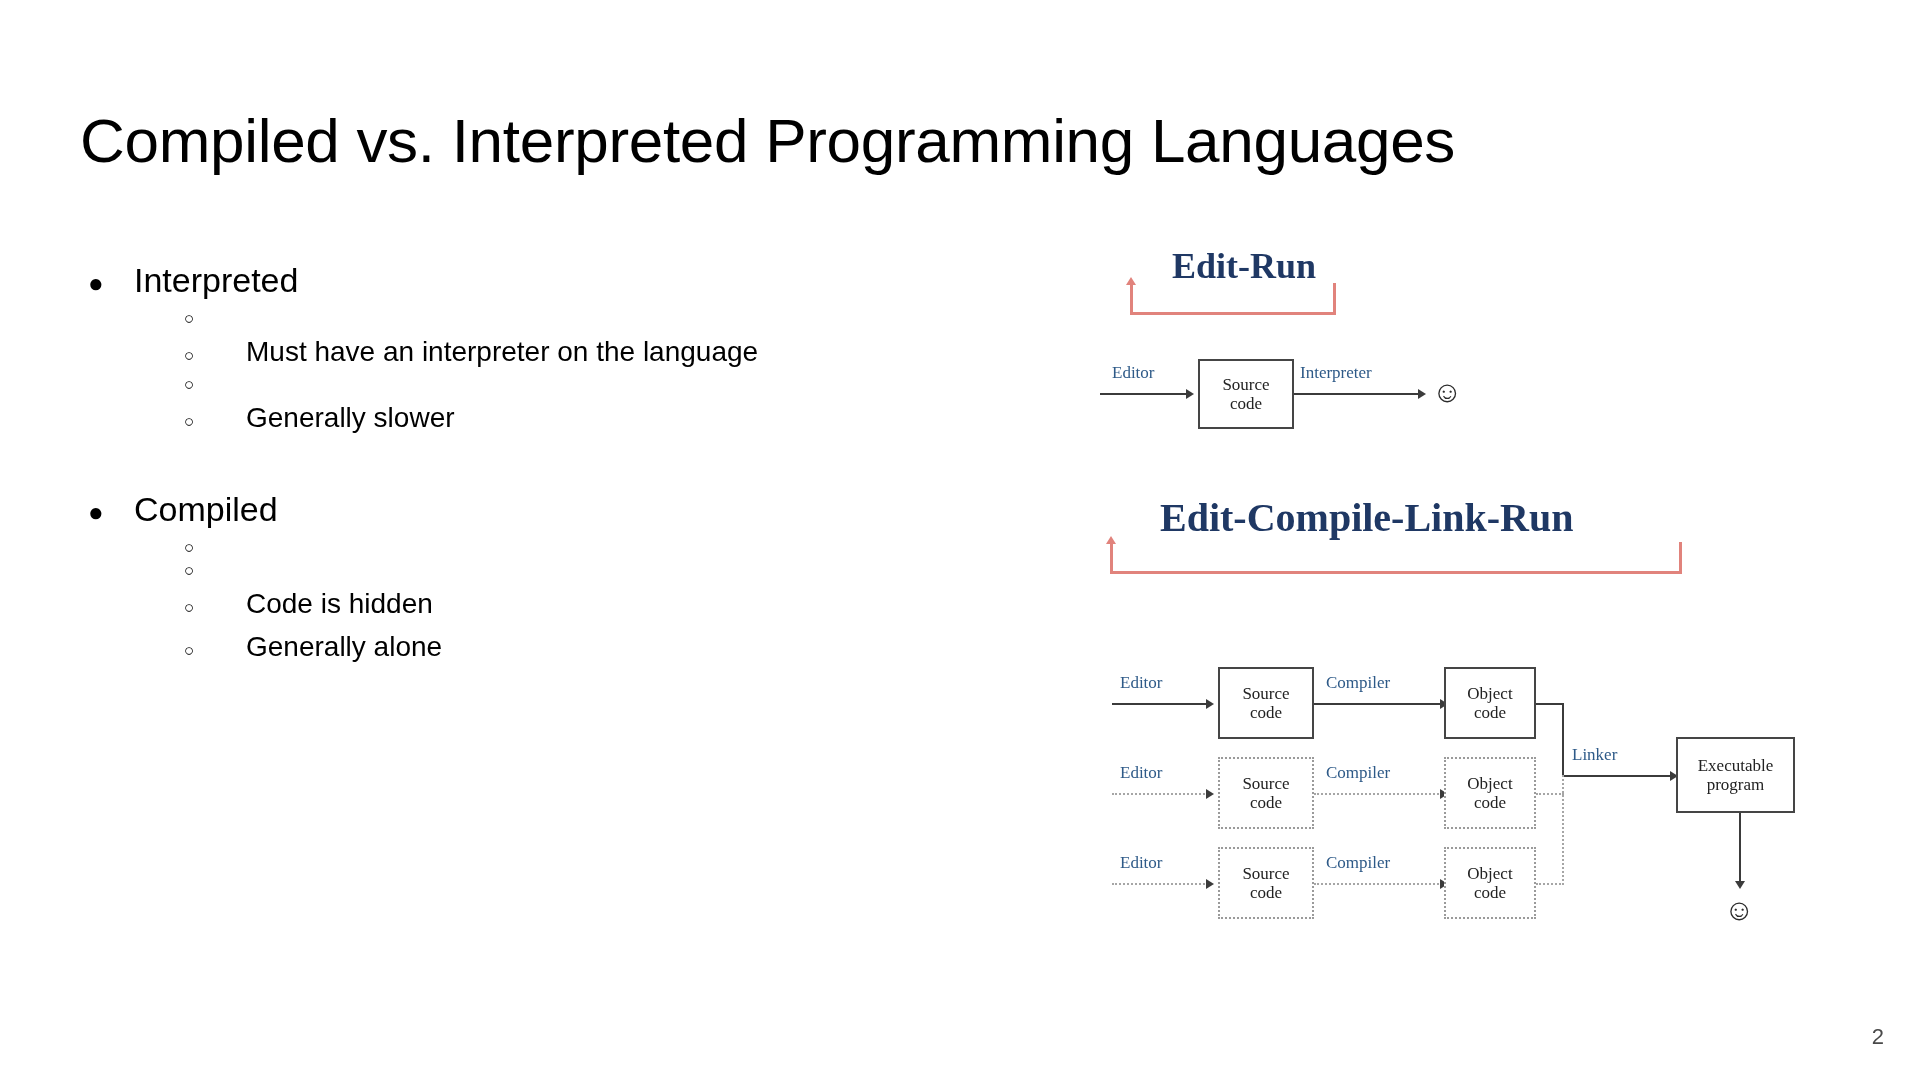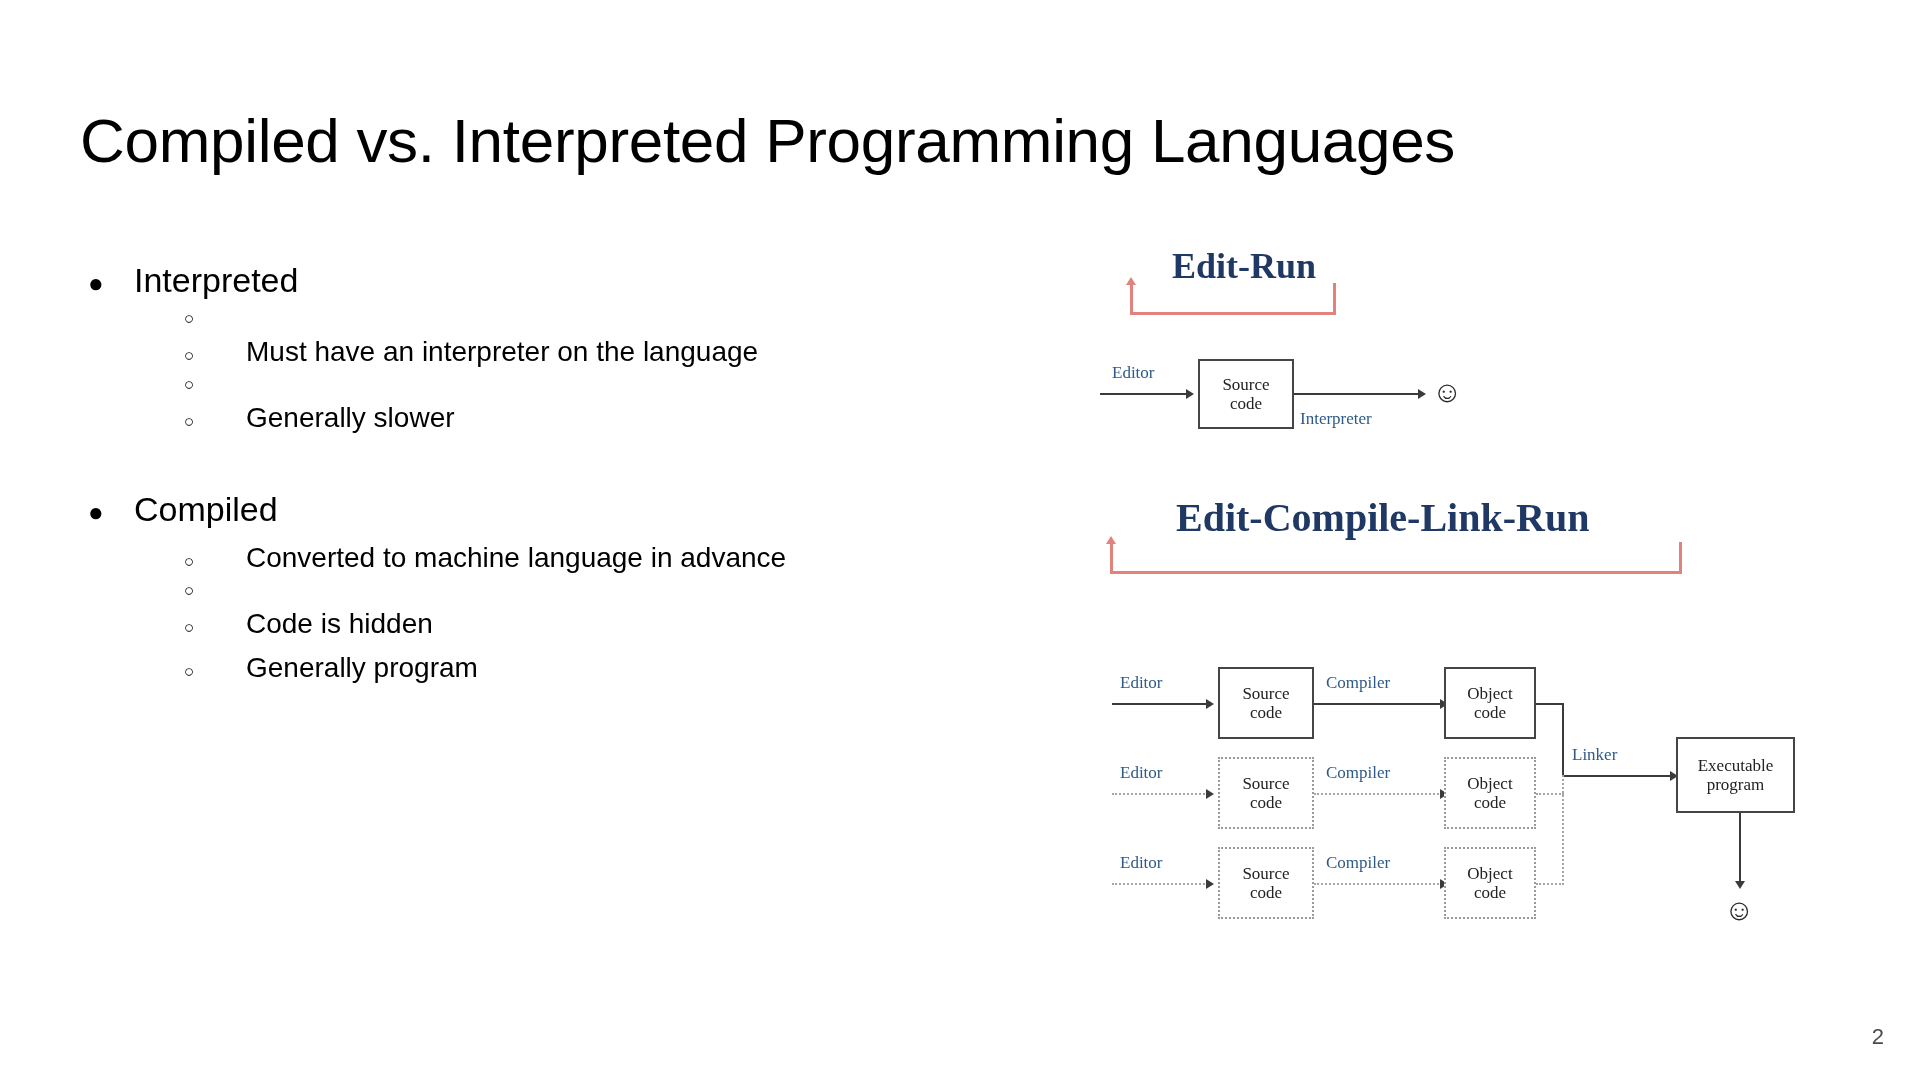--- a/index.html
+++ b/index.html
@@ -204,32 +204,31 @@
   <div class="group-gap"></div>
 
   <div>
     <div class="l1">
       <span class="disc">●</span>
       <span class="txt">Compiled</span>
     </div>
     <div class="l2-group">
       <div class="l2">
         <span class="circ">○</span>
-        <span class="txt">Converted to machine language in advance</span>
       </div>
       <div class="l2">
         <span class="circ">○</span>
       </div>
       <div class="l2">
         <span class="circ">○</span>
         <span class="txt">Code is hidden</span>
       </div>
       <div class="l2">
         <span class="circ">○</span>
-        <span class="txt">Generally program</span>
+        <span class="txt">Generally alone</span>
       </div>
     </div>
   </div>
 
 </div>
 
 <div class="diagram-panel">
 
   <div>
 
@@ -243,29 +242,29 @@
     <div class="arrowhead" style="left:66px; top:134px;"></div>
     <div class="edgelabel" style="left:-8px; top:108px;">Editor</div>
 
     <div class="box" style="left:78px; top:104px; width:96px; height:70px;">
       <span style="white-space:pre-line;">Source
 code</span>
     </div>
 
     <div class="hline" style="left:174px; top:138px; width:126px;"></div>
     <div class="arrowhead" style="left:298px; top:134px;"></div>
-    <div class="edgelabel" style="left:180px; top:108px;margin-top:46px;">Interpreter</div>
+    <div class="edgelabel" style="left:180px; top:108px;">Interpreter</div>
 
     <div class="smiley" style="left:312px; top:122px;">☺</div>
   </div>
 
   <div>
 
     <div class="banner" style="left:-10px; top:245px; width:600px; height:80px;">
-      <div class="label" style="left:66px; top:-6px; font-size:40px;">Edit-Compile-Link-Run</div>
+      <div class="label" style="left:50px; top:-6px; font-size:40px;">Edit-Compile-Link-Run</div>
       <div class="bracket" style="left:0px; top:42px; width:572px; height:32px;"></div>
       <div class="bracket-arrow" style="left:-4px; top:36px;"></div>
     </div>
 
     <div class="hline" style="left:-8px; top:448px; width:96px;"></div>
     <div class="arrowhead" style="left:86px; top:444px;"></div>
     <div class="edgelabel" style="left:0px; top:418px;">Editor</div>
 
     <div class="box" style="left:98px; top:412px; width:96px; height:72px;">
       <span style="white-space:pre-line;">Source

